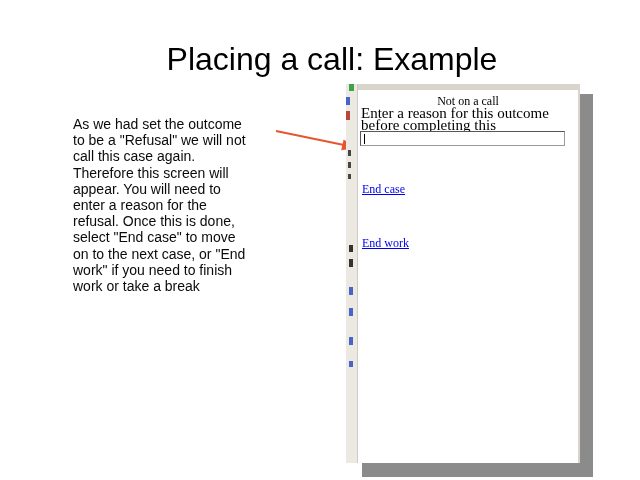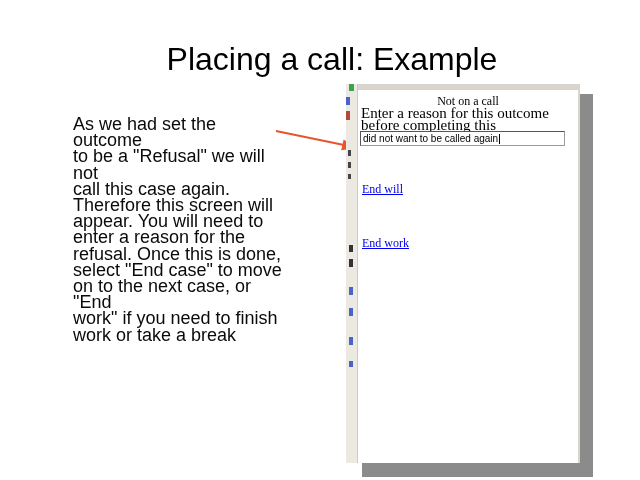--- a/index.html
+++ b/index.html
@@ -18,21 +18,21 @@
     font-size: 32px;
     font-weight: 400;
     color: #000;
     letter-spacing: 0px;
     margin-left: 24px;
   }
 
   .body-text {
     position: absolute;
     left: 73px; top: 116px; width: 212px;
-    font-size: 18px;
+    font-size: 14px;
     line-height: 16.2px;
     color: #0a0a0a;
     white-space: pre-line;
   }
 
   .arrow-svg { position: absolute; left: 265px; top: 120px; }
 
   
   .shot-group { position: absolute; left: 346px; top: 84px; width: 248px; height: 396px; }
 
@@ -149,20 +149,19 @@
         <div class="frag" style="left: 3px; top: 224px; width: 4px; height: 8px; background: rgb(74, 99, 200);"></div>
         <div class="frag" style="left: 3px; top: 253px; width: 4px; height: 8px; background: rgb(74, 99, 200);"></div>
         <div class="frag" style="left: 3px; top: 277px; width: 4px; height: 6px; background: rgb(74, 99, 200);"></div>
       </div>
 
     <div class="page">
       <div class="page-title">Not on a call</div>
       <div class="page-instruction">Enter a reason for this outcome before completing this
 case:</div>
       <div class="input-box">
-        <span>did not want to be called again</span>
         <span class="caret"></span>
       </div>
-      <a class="page-link link-end-case" style="color: rgb(0, 0, 238);">End will</a>
+      <a class="page-link link-end-case" style="color: rgb(0, 0, 238);">End case</a>
       <a class="page-link link-end-work" style="color: rgb(0, 0, 238); margin-top: 40px;">End work</a>
     </div>
   </div>
 </div>
 
 </body></html>

